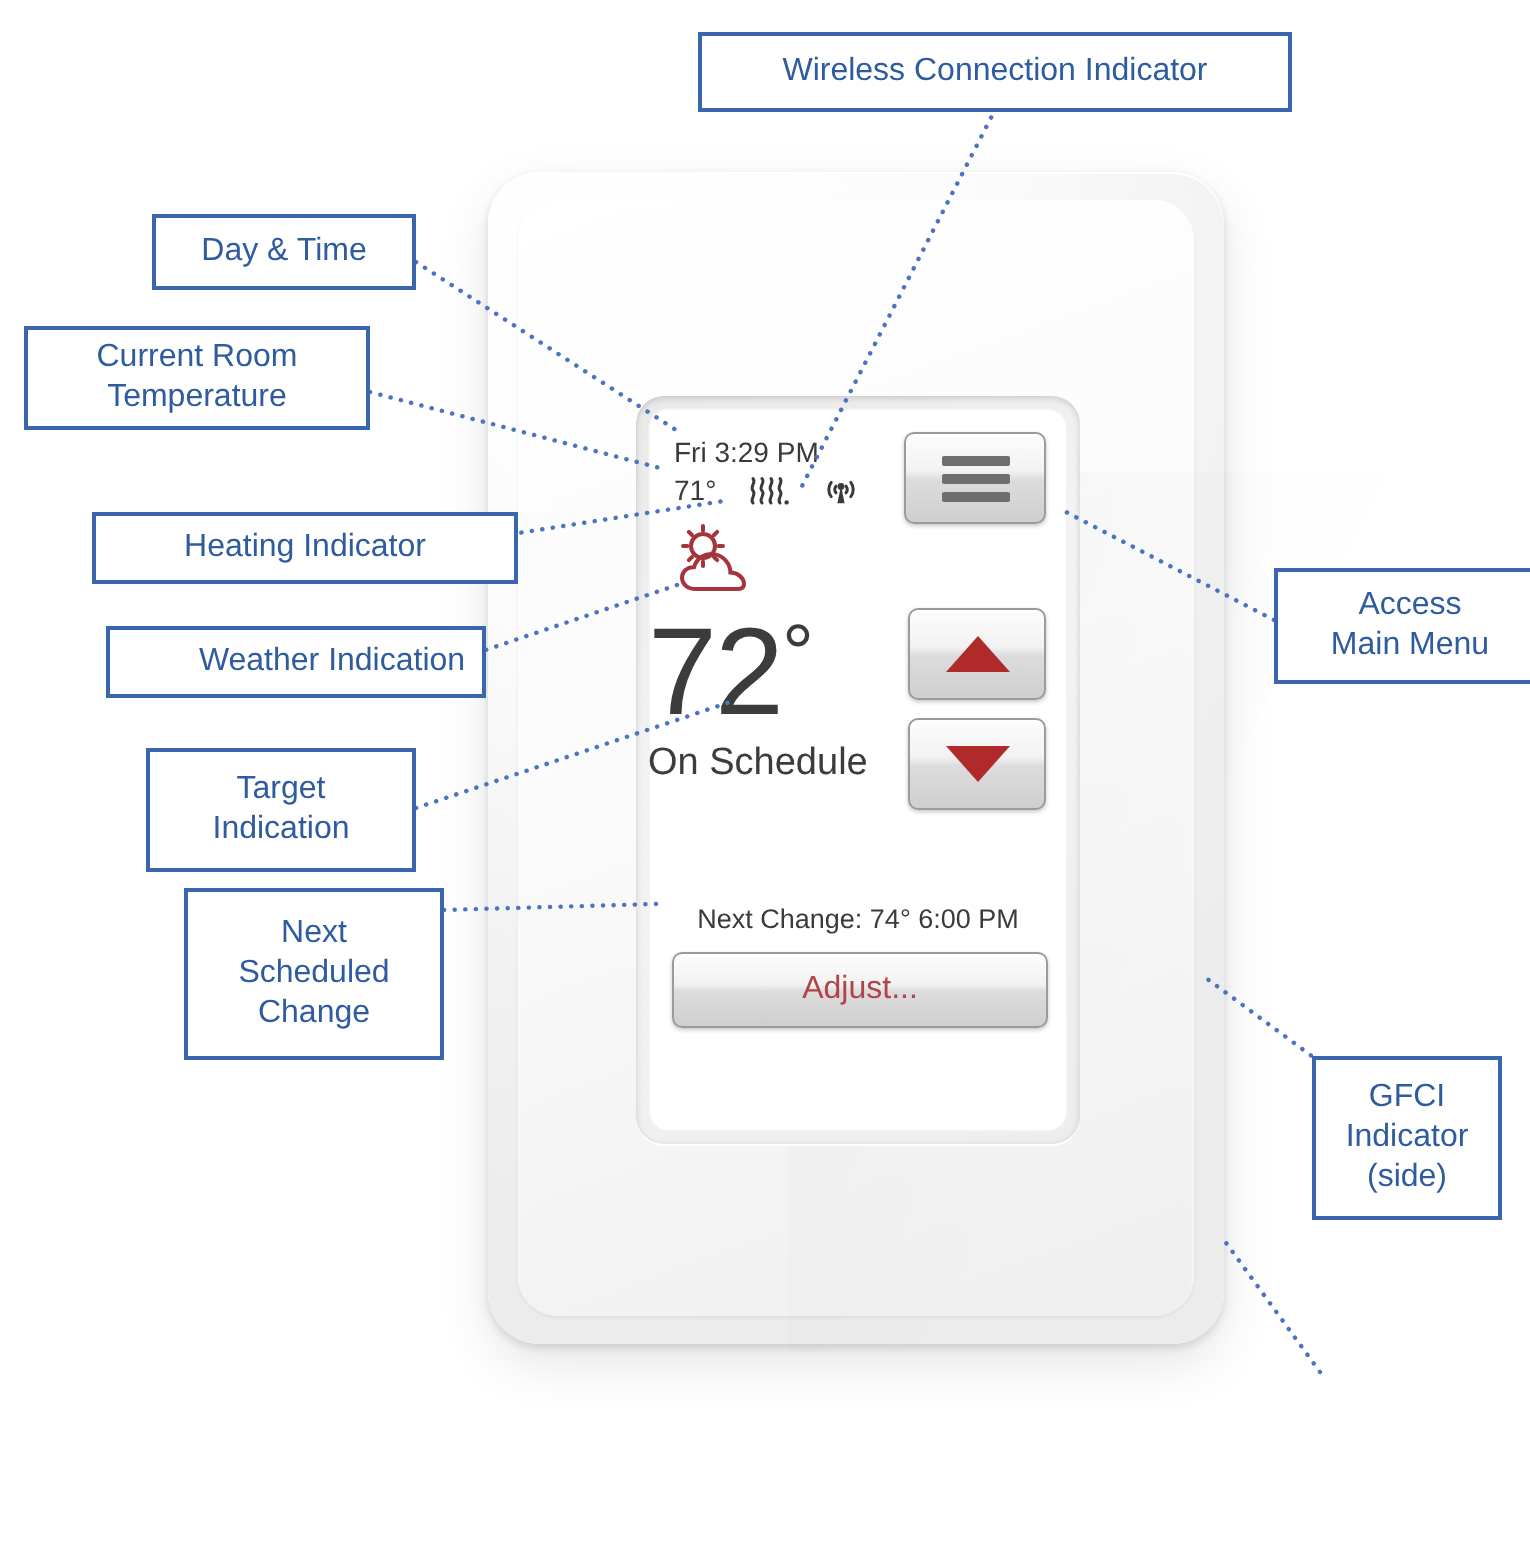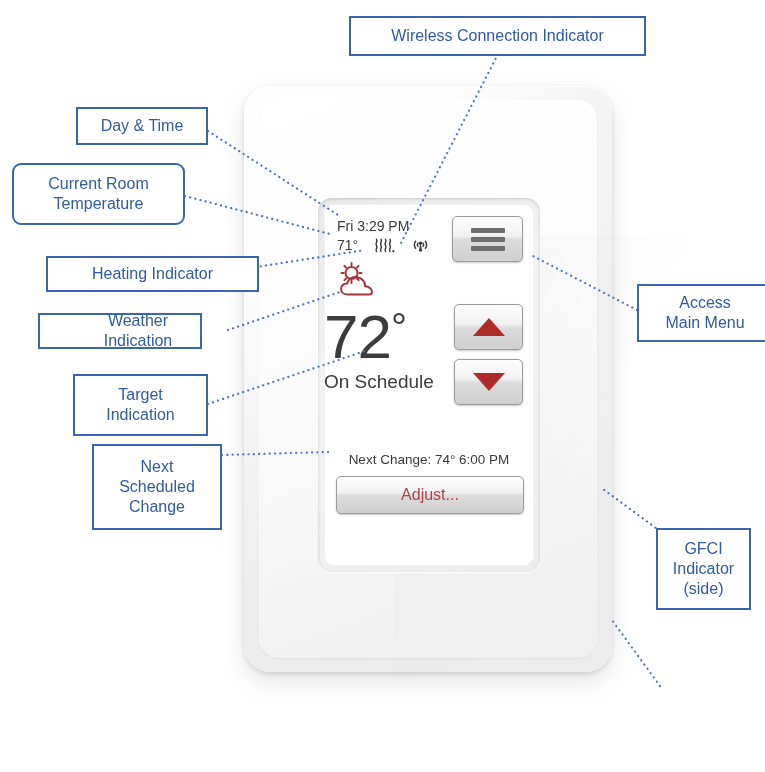--- a/index.html
+++ b/index.html
@@ -324,26 +324,26 @@
         <div class="btn3d adjust-btn">Adjust...</div>
 
       </div>
     </div>
   </div>
 
   <div class="lbl" style="left:349px; top:16px; width:297px; height:40px;">Wireless Connection Indicator</div>
 
   <div class="lbl" style="left:76px; top:107px; width:132px; height:38px;">Day &amp; Time</div>
 
-  <div class="lbl" style="left:12px; top:163px; width:173px; height:62px; white-space:pre-line;border-radius:9px;">Current Room
+  <div class="lbl" style="left:12px; top:163px; width:173px; height:52px; white-space:pre-line;">Current Room
 Temperature</div>
 
   <div class="lbl" style="left:46px; top:256px; width:213px; height:36px;">Heating Indicator</div>
 
-  <div class="lbl" style="left:38px; top:313px; width:164px; height:36px;padding-left:44px;">Weather Indication</div>
+  <div class="lbl" style="left:53px; top:313px; width:190px; height:36px;padding-left:44px;">Weather Indication</div>
 
   <div class="lbl" style="left:73px; top:374px; width:135px; height:62px; white-space:pre-line;">Target
 Indication</div>
 
   <div class="lbl" style="left:92px; top:444px; width:130px; height:86px; white-space:pre-line;">Next
 Scheduled
 Change</div>
 
   <div class="lbl" style="left:637px; top:284px; width:136px; height:58px; white-space:pre-line;">Access
 Main Menu</div>

